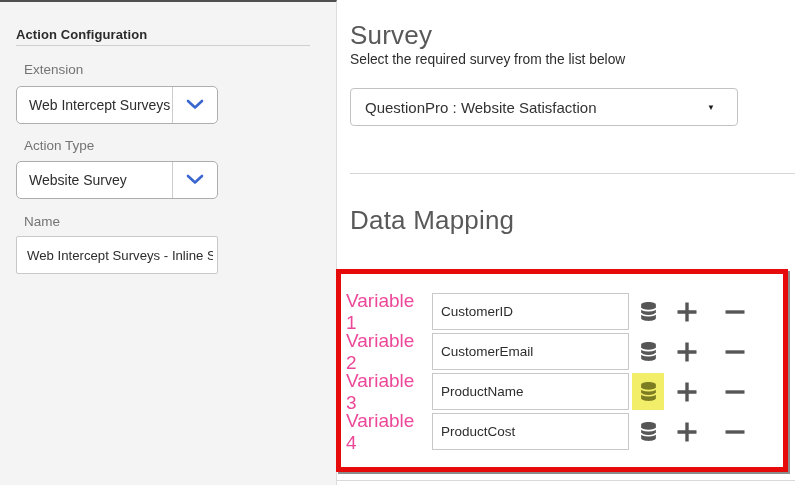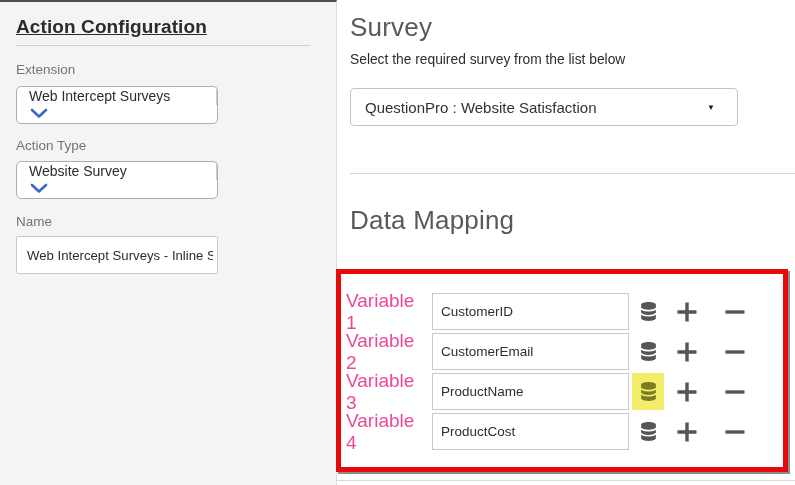--- a/index.html
+++ b/index.html
@@ -18,33 +18,33 @@
   .stage{position:absolute;inset:0;width:795px;height:485px;}
 
   
   .sidebar{
     position:absolute;left:0;top:0;width:337px;height:485px;
     background:var(--sidebar-bg);
     border-top:2px solid #4f4f4f;
     border-right:1px solid #dcdcdc;
   }
   .sidebar-title{
-    position:absolute;left:16px;top:14px;
-    font-size:19px;font-weight:bold;color:#2b2b2b;letter-spacing:.1px;text-decoration:underline;
+    position:absolute;left:16px;top:25px;
+    font-size:13px;font-weight:bold;color:#2b2b2b;letter-spacing:.1px;
   }
   .sidebar-rule{
     position:absolute;left:16px;top:43px;width:294px;height:1px;background:#cfcfcf;
   }
   .field-label{
-    position:absolute;left:16px;font-size:13.5px;color:#747474;
+    position:absolute;left:24px;font-size:13.5px;color:#747474;
   }
   .dropdown{
     position:absolute;left:16px;width:202px;height:38px;
     background:#ffffff;border:1px solid #aeaeae;border-radius:5px;
-    display:flex;align-items:stretch;cursor:pointer;flex-direction:column;
+    display:flex;align-items:stretch;cursor:pointer;
   }
   .dropdown .dd-text{
     flex:1;display:flex;align-items:center;padding-left:12px;
     font-size:14px;color:#2d2d2d;border-right:1px solid #cccccc;
     white-space:nowrap;overflow:hidden;
   }
   .dropdown .dd-btn{
     width:44px;display:flex;align-items:center;justify-content:center;
   }
   .text-input{
@@ -147,21 +147,21 @@
               <path d="M2 2 L9 8.5 L16 2" fill="none" stroke="var(--accent-blue)" stroke-width="2.6" stroke-linecap="round" stroke-linejoin="round"></path>
             </svg>
         </span>
       </div>
     </div>
 
     <div class="field-label" style="top:212px">Name</div>
     <input class="text-input" style="top: 234px;" type="text" value="Web Intercept Surveys - Inline Sur">
   </div>
 
-  <div class="panel-heading" style="top:12px">Survey</div>
+  <div class="panel-heading" style="top:20px">Survey</div>
   <div class="panel-sub" style="top:52px">Select the required survey from the list below</div>
 
   <div class="survey-select">
     <div class="sel-text">QuestionPro : Website Satisfaction</div>
     <div class="sel-caret">▼</div>
   </div>
 
   <div class="h-divider"></div>
 
   <div class="panel-heading" style="top:205px">Data Mapping</div>

